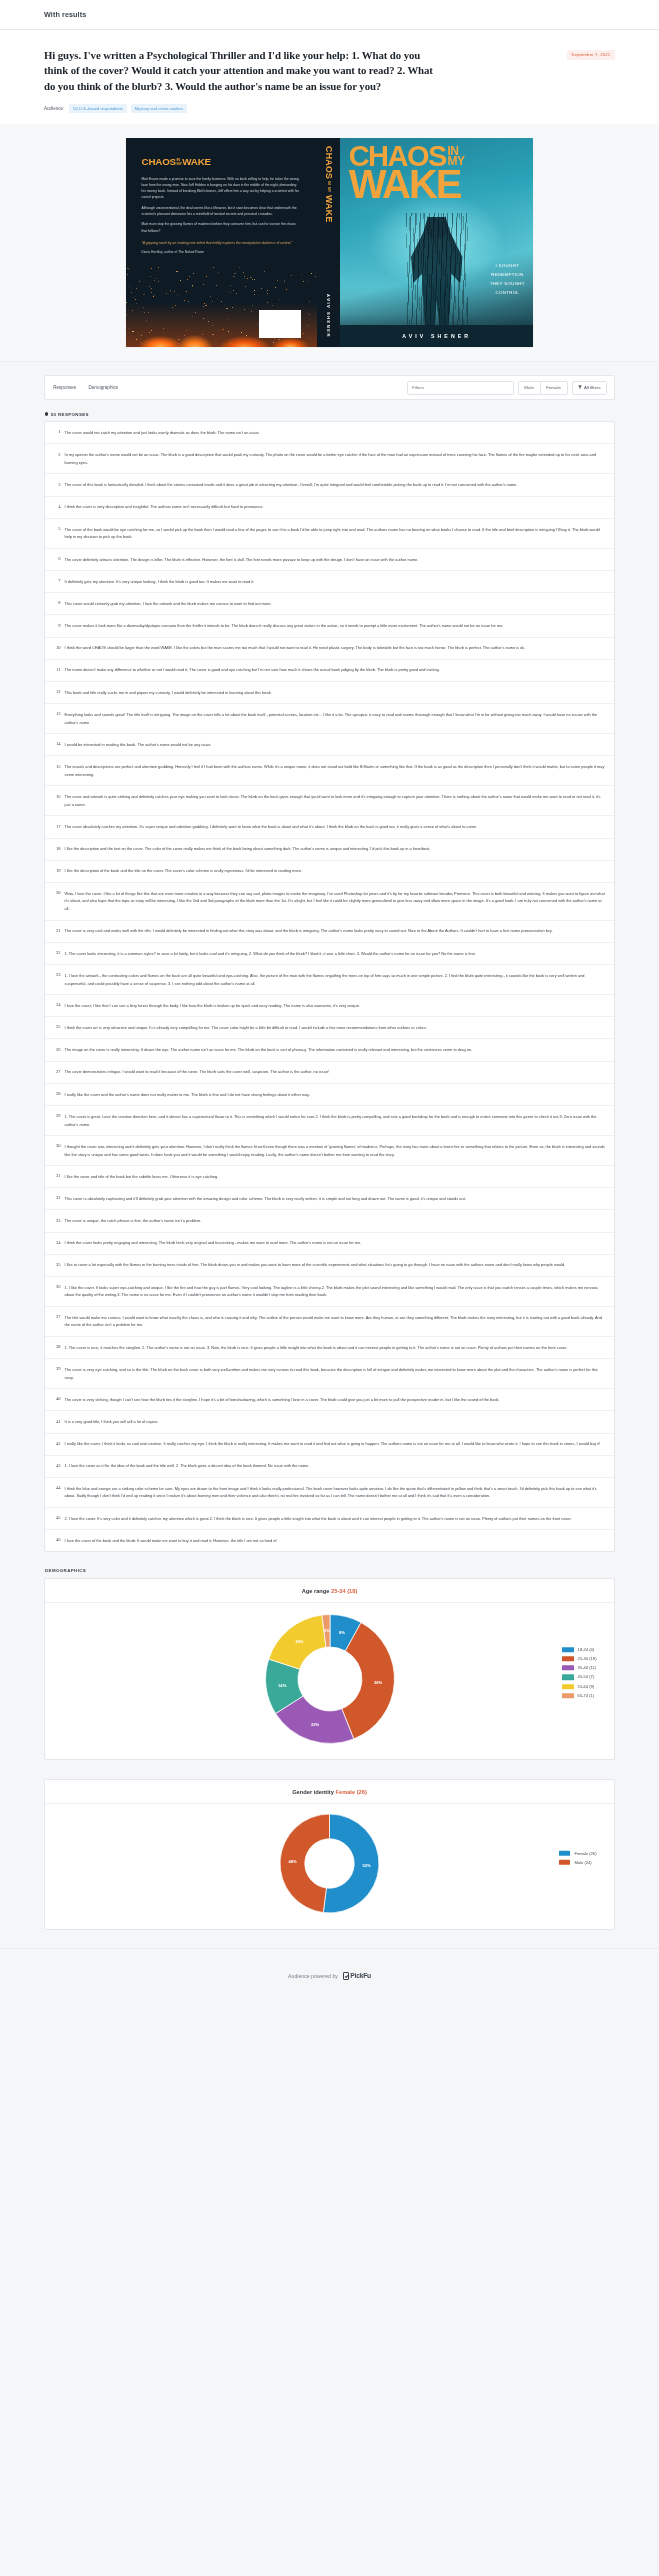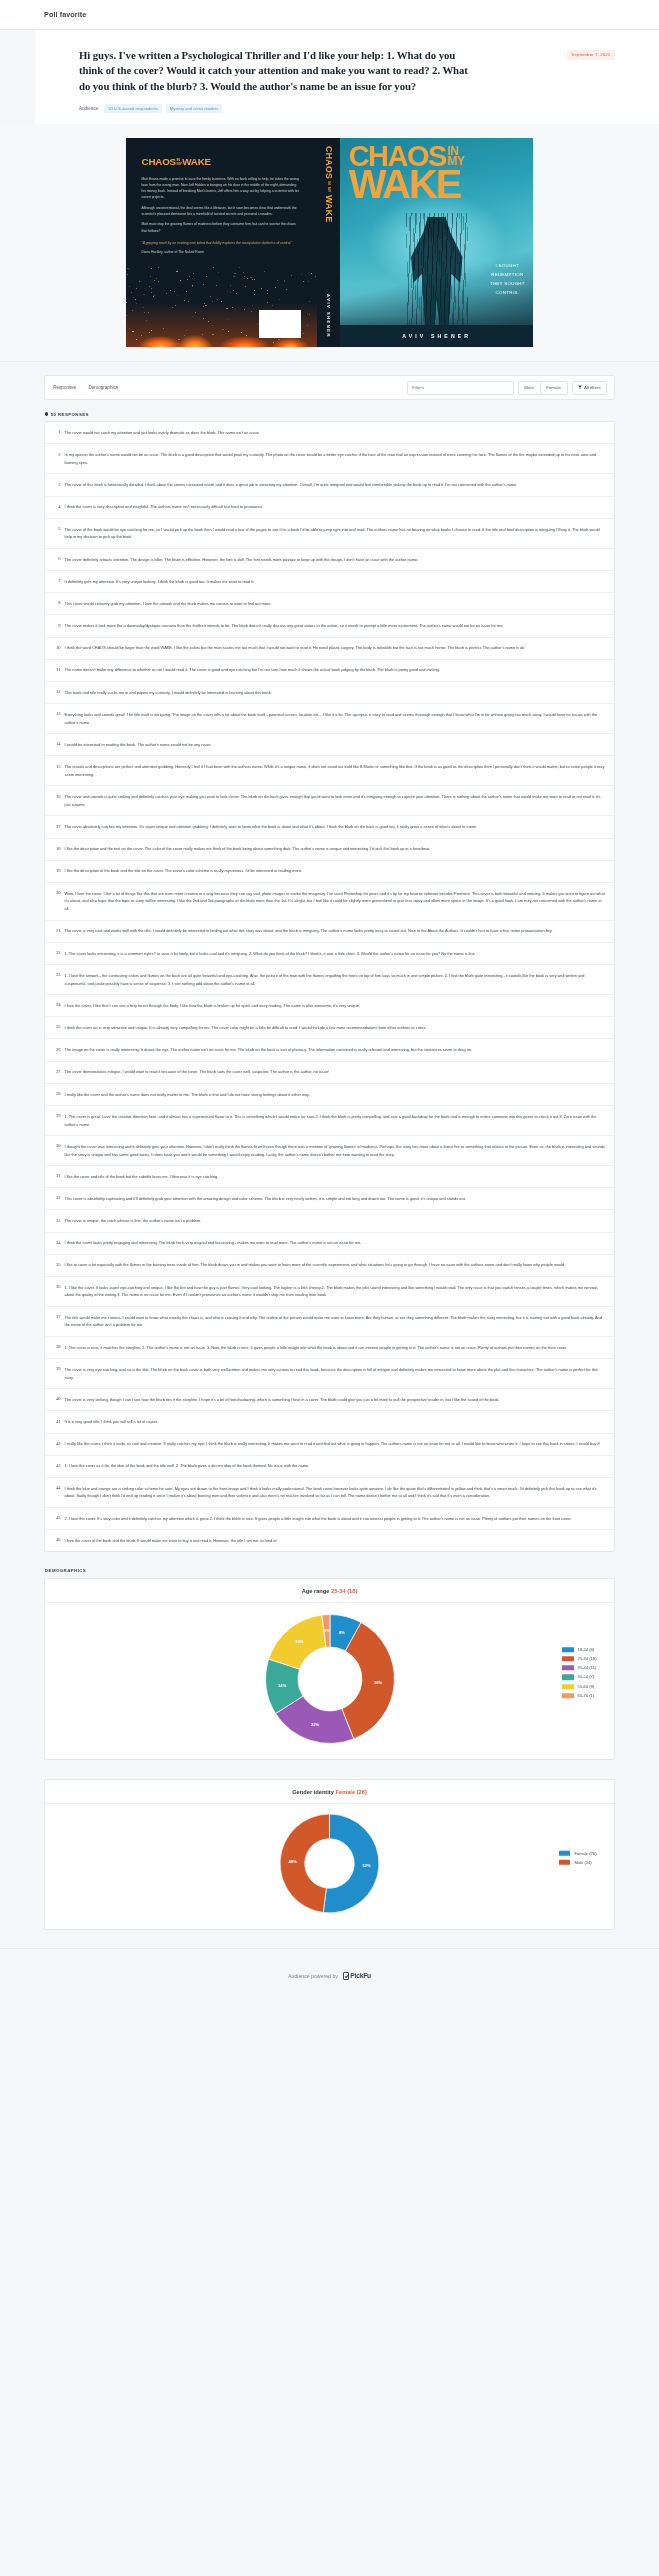--- a/index.html
+++ b/index.html
@@ -20,21 +20,20 @@
   .topbar-title {
     font-size: 7.2px;
     font-weight: 600;
     color: #3c454e;
     letter-spacing: 0.1px;
   }
   .hero {
     background: #ffffff;
     padding: 17.5px 44px 11.3px 44px;
     position: relative;
-    margin-left: 35px;
   }
   .poll-question {
     font-family: "Liberation Serif", serif;
     font-weight: bold;
     font-size: 10.8px;
     line-height: 1.45;
     color: #1d242b;
     max-width: 392px;
     letter-spacing: -0.1px;
   }
@@ -493,21 +492,21 @@
     border-left: 0.8px solid #3d464e;
     border-bottom: 0.8px solid #3d464e;
     transform: rotate(-45deg);
   }
   .pf-word { font-size: 6.7px; font-weight: bold; color: #3d464e; letter-spacing: -0.2px; }
 </style>
 </head>
 <body>
 
 <div class="topbar">
-  <div class="topbar-title">Poll favorite</div>
+  <div class="topbar-title">With results</div>
 </div>
 
 <div class="hero">
   <div class="date-badge">September 7, 2021</div>
   <div class="poll-question">Hi guys. I've written a Psychological Thriller and I'd like your help: 1. What do you think of the cover? Would it catch your attention and make you want to read? 2. What do you think of the blurb? 3. Would the author's name be an issue for you?</div>
   <div class="audience-row">
     <span class="audience-label">Audience:</span>
     <span class="aud-tag">50 U.S.-based respondents</span>
     <span class="aud-tag">Mystery and crime readers</span>
   </div>

